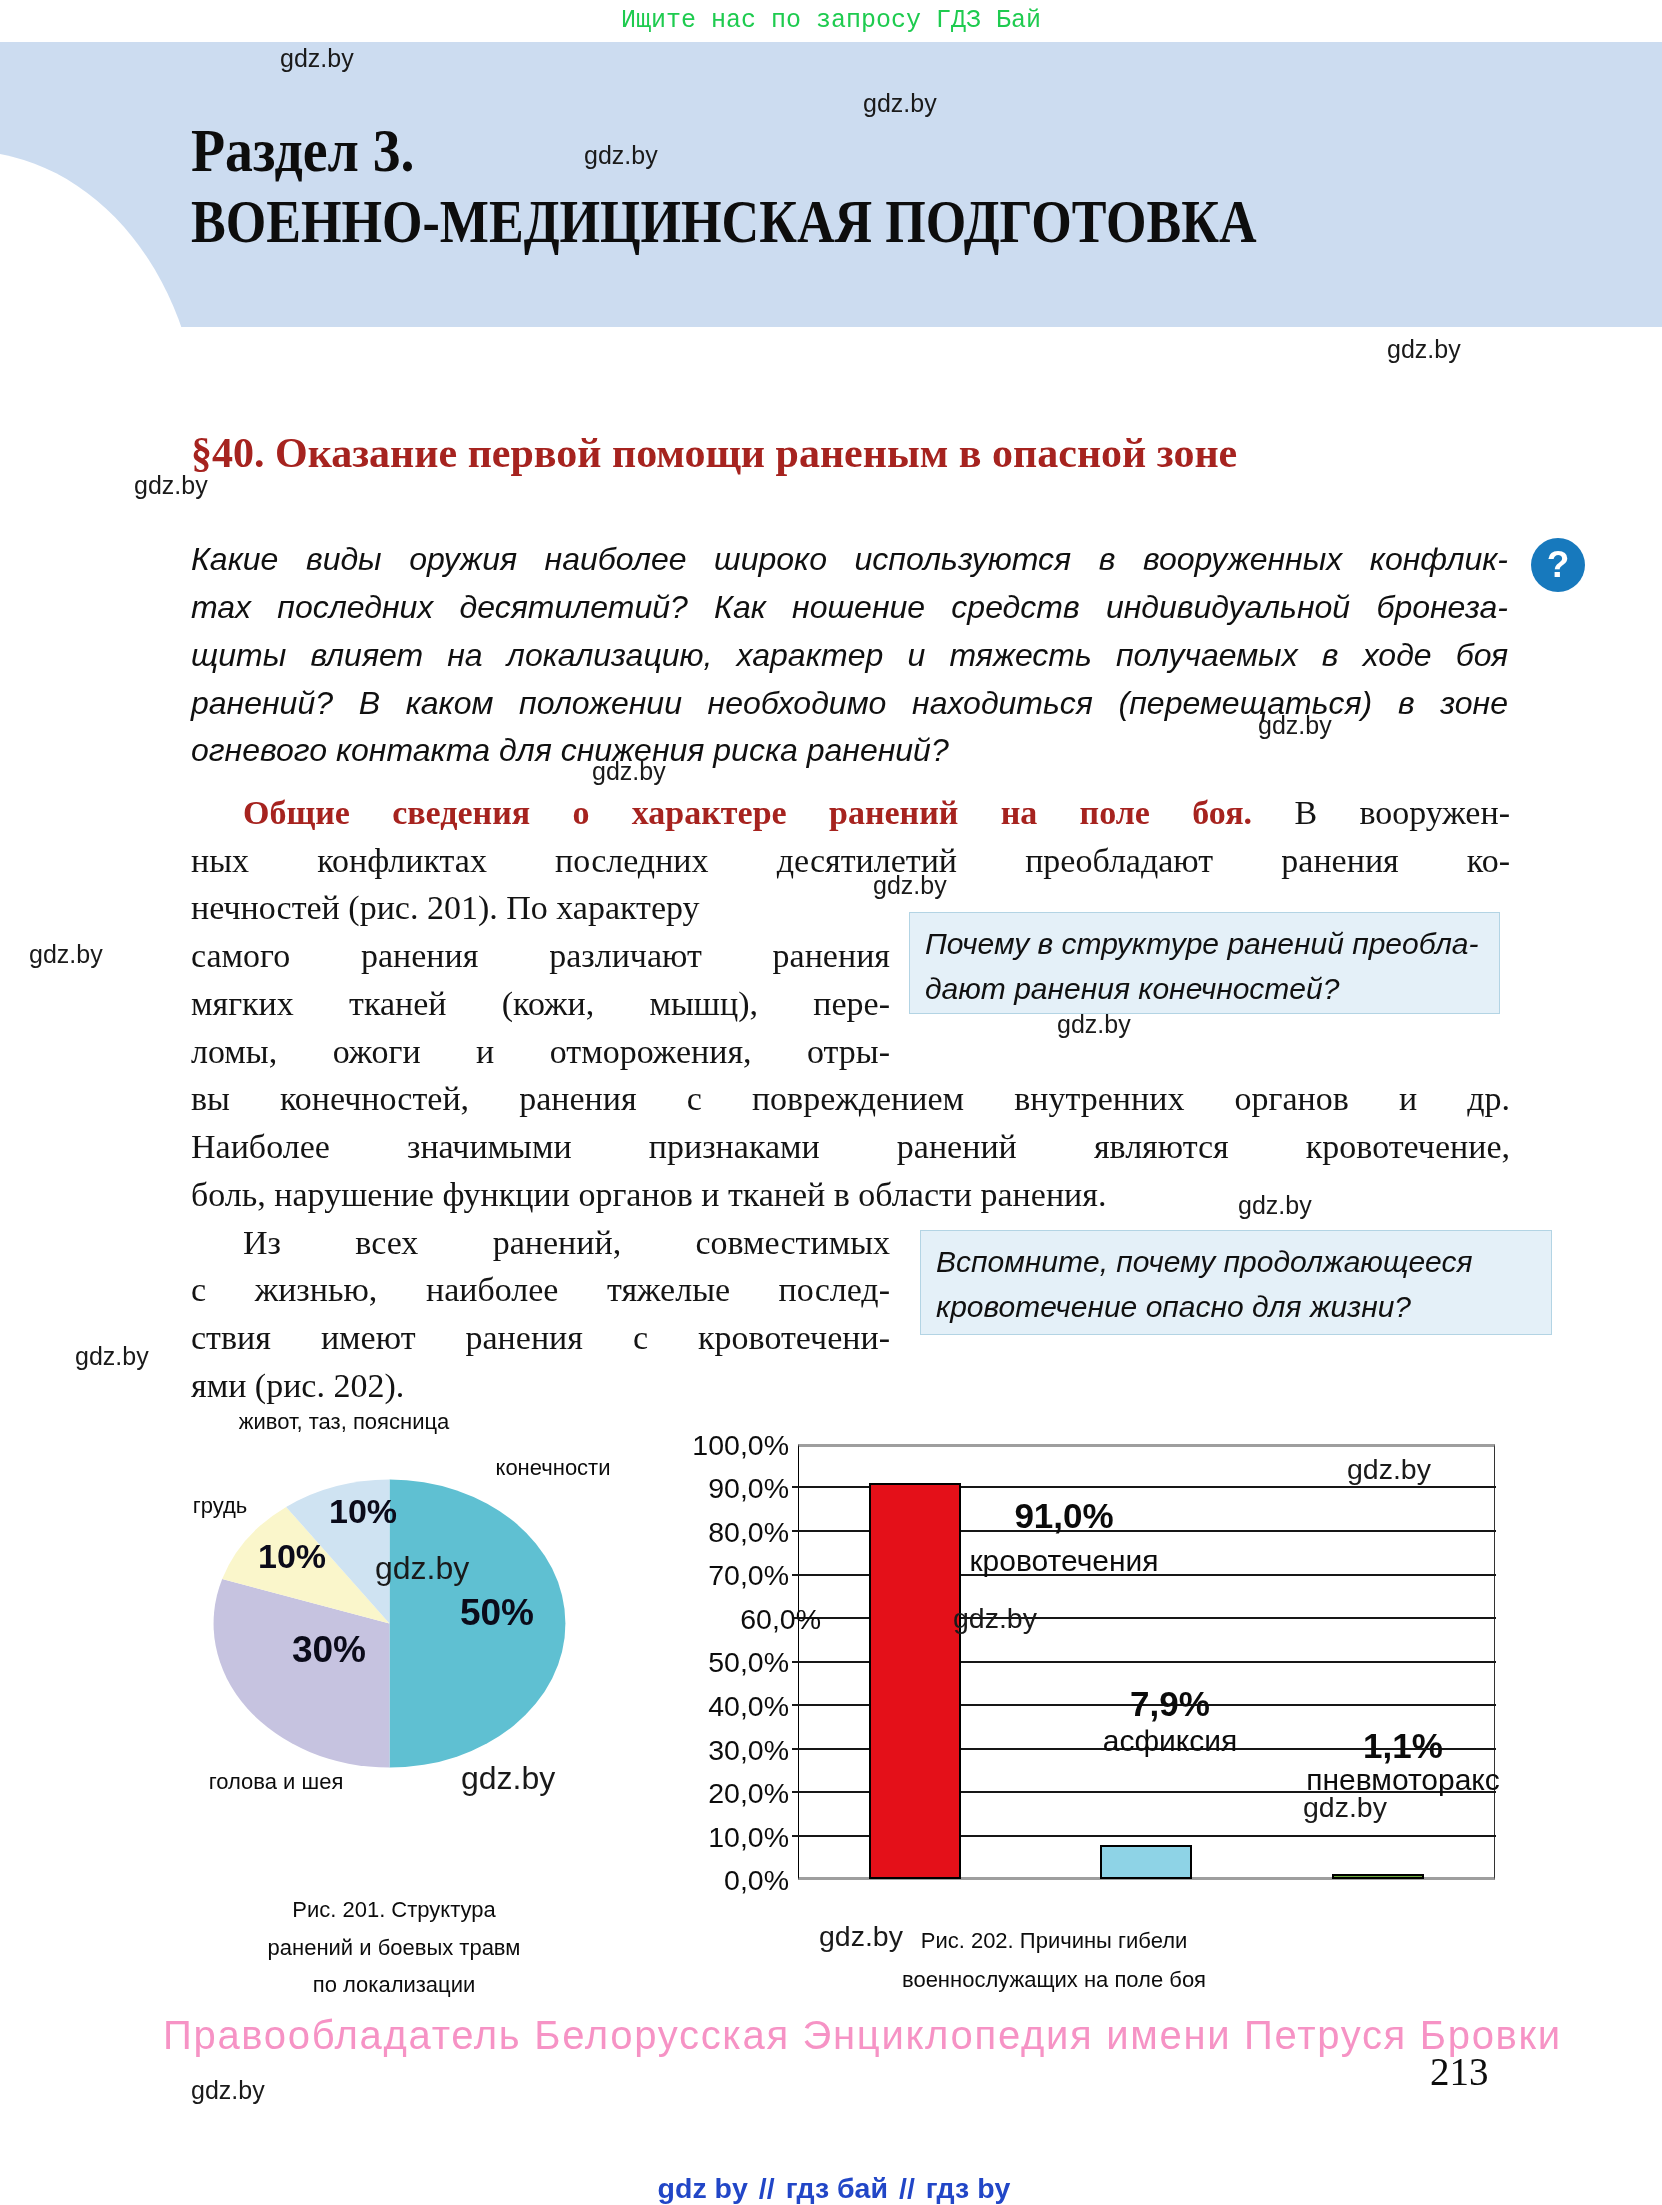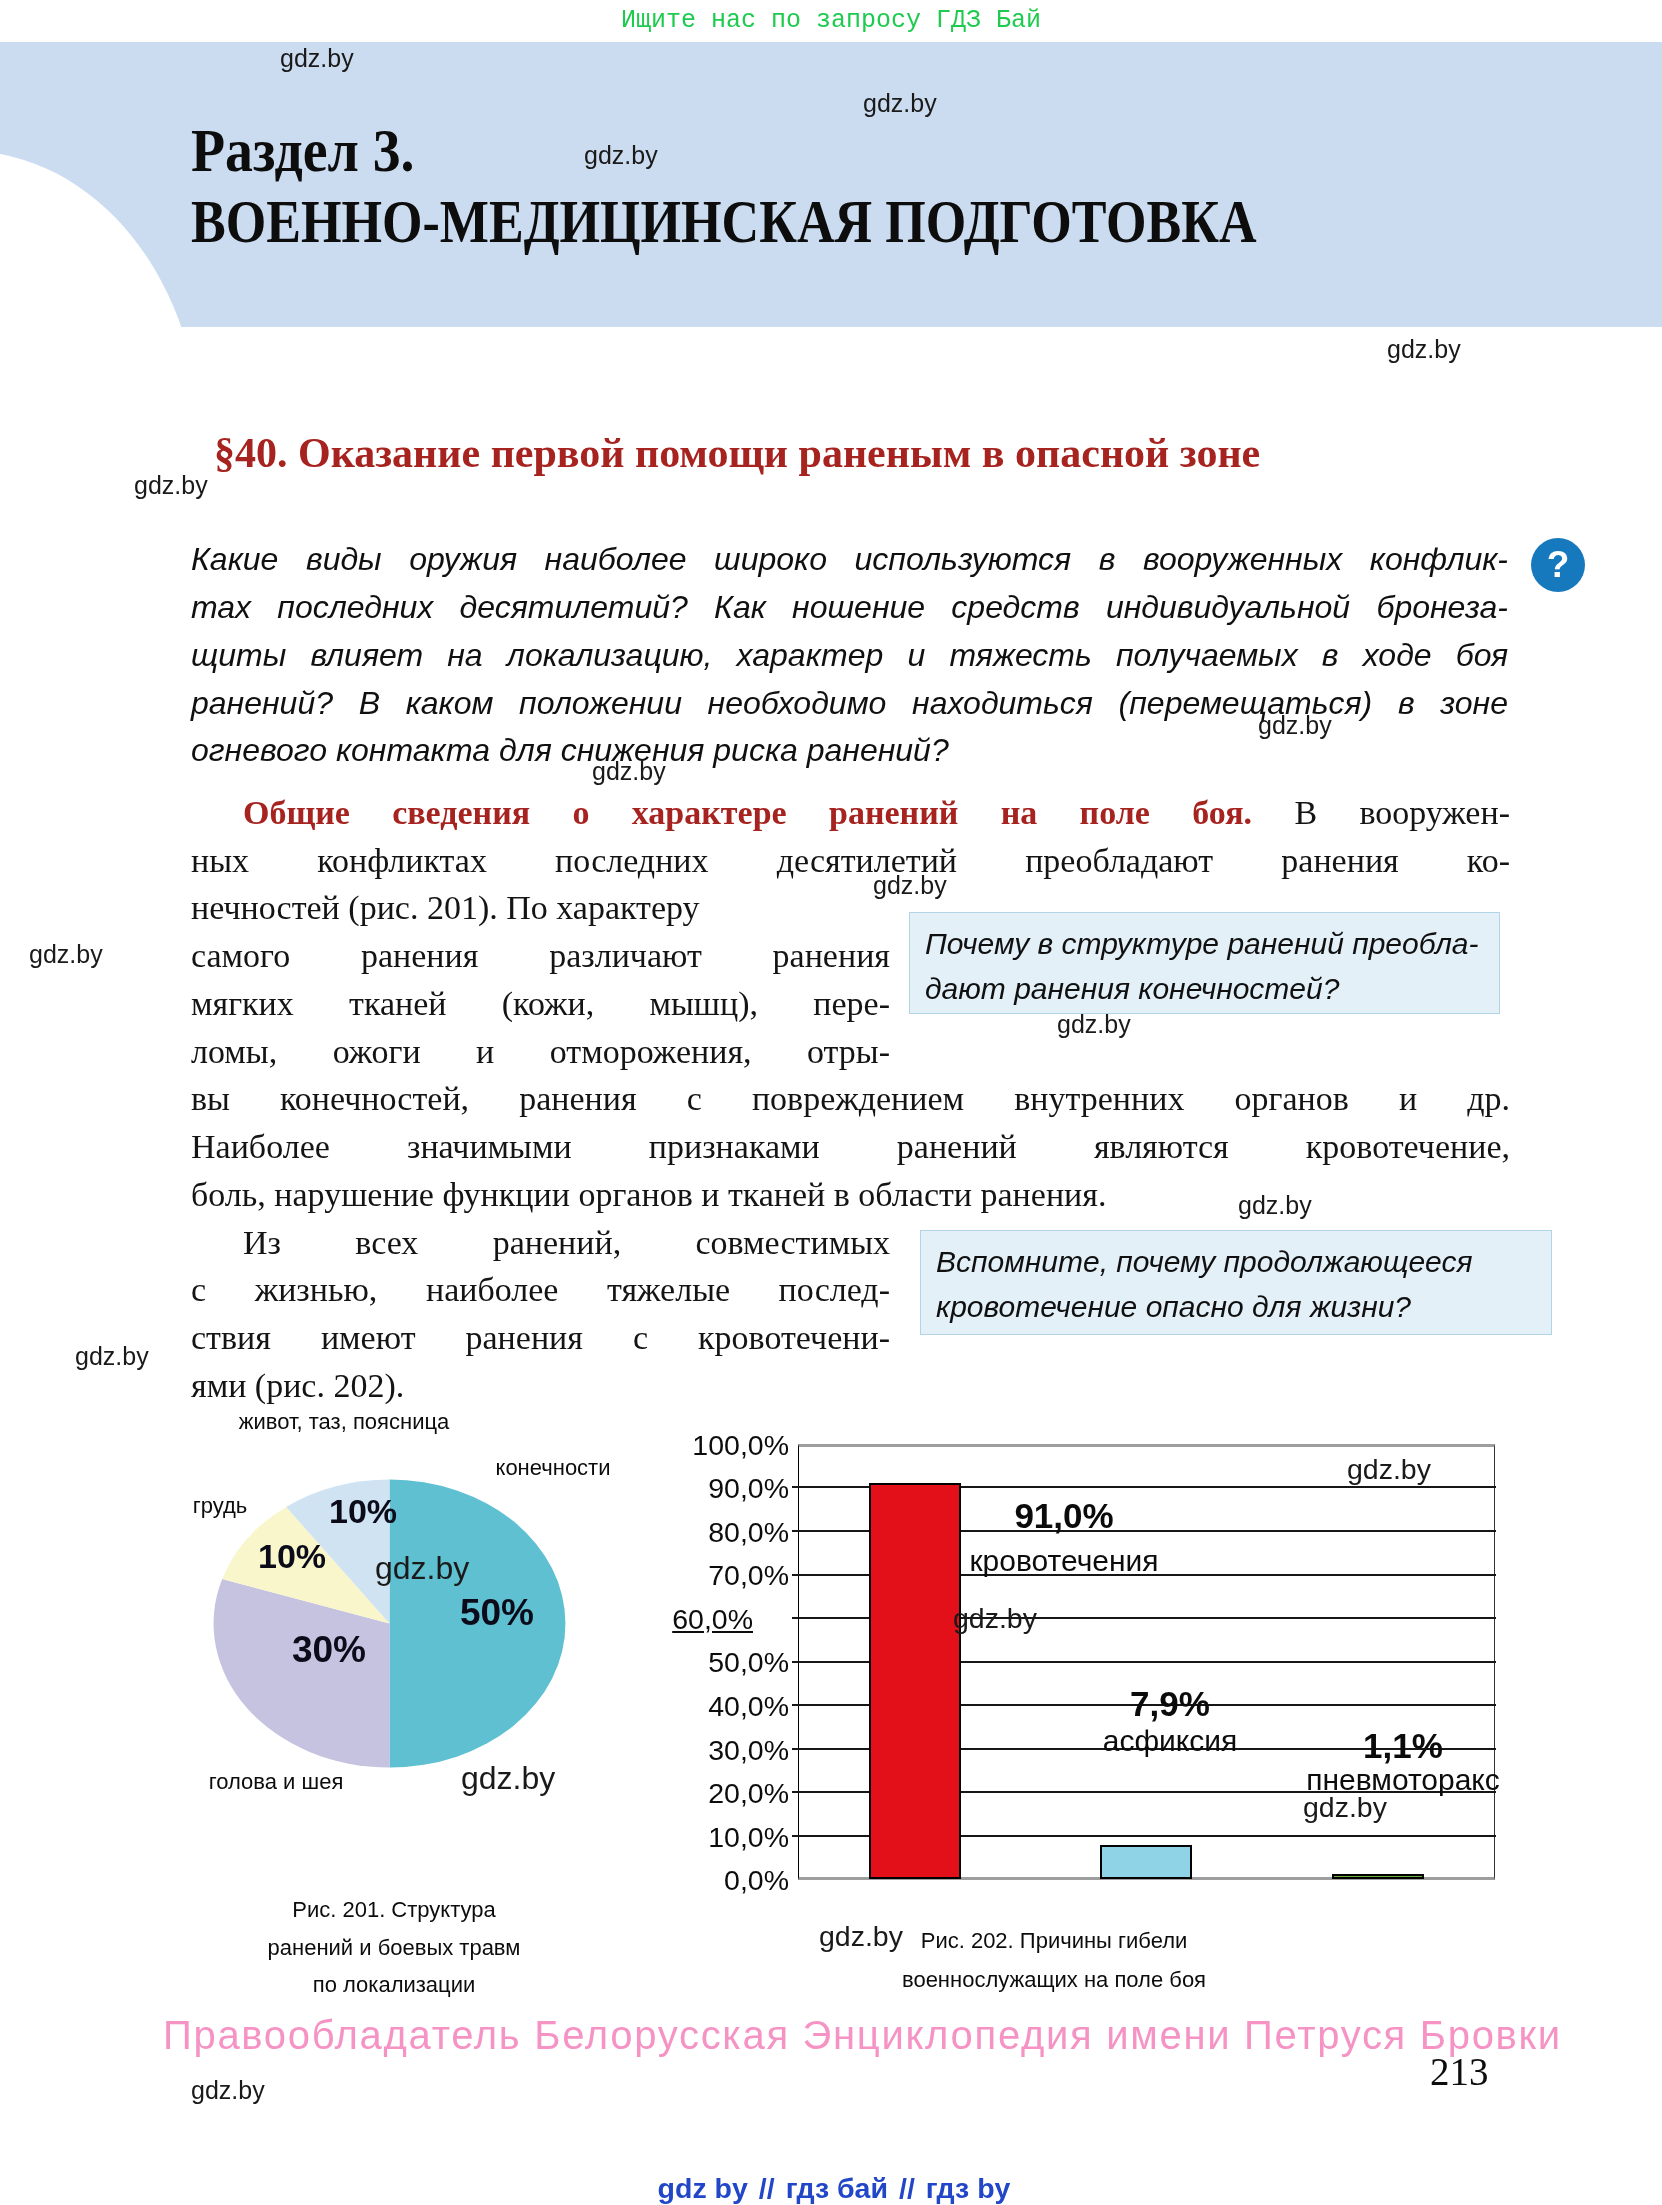--- a/index.html
+++ b/index.html
@@ -64,21 +64,21 @@
 <div id="page">
 
   <div id="promo" style="color: rgb(30, 203, 79);">Ищите нас по запросу ГДЗ Бай</div>
 
   <div id="banner" style="background: rgb(204, 220, 240);">
     <div id="banner-cut"></div>
   </div>
   <div id="section-label">Раздел 3.</div>
   <div id="section-title">ВОЕННО-МЕДИЦИНСКАЯ ПОДГОТОВКА</div>
 
-  <div id="para-title" style="color: rgb(166, 35, 31); margin-left: 23px;">§40. Оказание первой помощи раненым в опасной зоне</div>
+  <div id="para-title" style="color: rgb(166, 35, 31);">§40. Оказание первой помощи раненым в опасной зоне</div>
 
   <div id="q-icon" style="background: rgb(23, 121, 189);">?</div>
 
   <div id="intro-lines">
       <div class="intro-line just" style="left: 191px; top: 540px; width: 1317px;">Какие виды оружия наиболее широко используются в вооруженных конфлик-</div>
       <div class="intro-line just" style="left: 191px; top: 588px; width: 1317px;">тах последних десятилетий? Как ношение средств индивидуальной бронеза-</div>
       <div class="intro-line just" style="left: 191px; top: 636px; width: 1317px;">щиты влияет на локализацию, характер и тяжесть получаемых в ходе боя</div>
       <div class="intro-line just" style="left: 191px; top: 684px; width: 1317px;">ранений? В каком положении необходимо находиться (перемещаться) в зоне</div>
       <div class="intro-line" style="left: 191px; top: 731px; width: 1317px;">огневого контакта для снижения риска ранений?</div>
     </div>
@@ -132,21 +132,21 @@
   <div id="bar-chart">
       <div class="abs" style="left: 798px; top: 1444px; width: 697px; height: 436px; border-width: 3.4px 1.7px; border-style: solid; border-color: rgb(158, 158, 158) rgb(51, 51, 51) rgb(158, 158, 158) rgb(0, 0, 0); box-sizing: border-box;"></div>
       <div class="ytick" style="left: 680px; top: 1429px;">100,0%</div>
       <div class="gridline" style="left: 792px; top: 1486px; width: 704px;"></div>
       <div class="ytick" style="left: 680px; top: 1472px;">90,0%</div>
       <div class="gridline" style="left: 792px; top: 1530px; width: 704px;"></div>
       <div class="ytick" style="left: 680px; top: 1516px;">80,0%</div>
       <div class="gridline" style="left: 792px; top: 1574px; width: 704px;"></div>
       <div class="ytick" style="left: 680px; top: 1559px;">70,0%</div>
       <div class="gridline" style="left: 792px; top: 1617px; width: 704px;"></div>
-      <div class="ytick" style="left: 644px; top: 1603px; text-decoration: underline;">60,0%</div>
+      <div class="ytick" style="left: 712px; top: 1603px;">60,0%</div>
       <div class="gridline" style="left: 792px; top: 1661px; width: 704px;"></div>
       <div class="ytick" style="left: 680px; top: 1646px;">50,0%</div>
       <div class="gridline" style="left: 792px; top: 1704px; width: 704px;"></div>
       <div class="ytick" style="left: 680px; top: 1690px;">40,0%</div>
       <div class="gridline" style="left: 792px; top: 1748px; width: 704px;"></div>
       <div class="ytick" style="left: 680px; top: 1734px;">30,0%</div>
       <div class="gridline" style="left: 792px; top: 1791px; width: 704px;"></div>
       <div class="ytick" style="left: 680px; top: 1777px;">20,0%</div>
       <div class="gridline" style="left: 792px; top: 1835px; width: 704px;"></div>
       <div class="ytick" style="left: 680px; top: 1821px;">10,0%</div>

